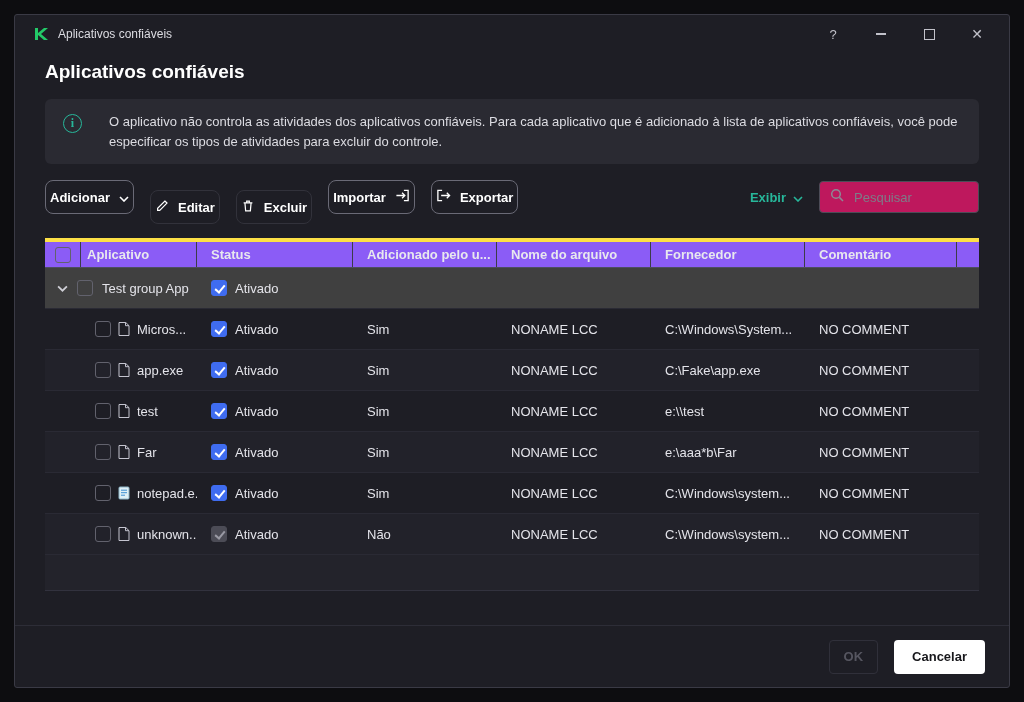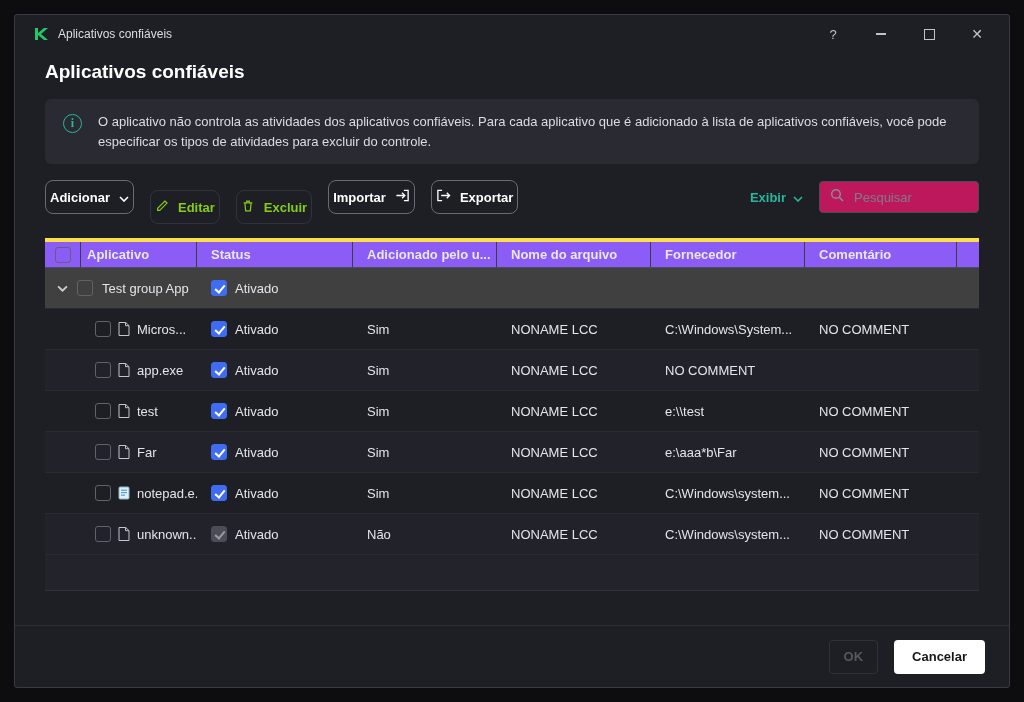--- a/index.html
+++ b/index.html
@@ -17,27 +17,27 @@
   .wc-min::after{content:"";width:10px;height:1.5px;background:#c2c2ca;}
   .wc-max::after{content:"";width:9px;height:9px;border:1.5px solid #c2c2ca;}
   .wc-close{font-size:14px;}
   
   .page-title{margin:8px 30px 0;font-size:19px;font-weight:700;color:#ffffff;}
   .banner{margin:16px 30px 0;background:#2a2a32;border-radius:6px;padding:13px 18px;
     display:flex;gap:16px;align-items:flex-start;}
   .info-ic{width:19px;height:19px;border-radius:50%;border:1.5px solid var(--accent,#27b79a);
     color:var(--accent,#27b79a);display:flex;align-items:center;justify-content:center;
     font-size:12px;font-weight:700;flex:none;margin-top:2px;font-family:"Liberation Serif",serif;}
-  .banner-text{font-size:13px;line-height:1.5;color:#dcdce2;max-width:866px;}
+  .banner-text{font-size:13px;line-height:1.5;color:#dcdce2;max-width:866px;margin-left:11px;}
   
   .toolbar{margin:16px 30px 0;display:flex;align-items:center;gap:16px;height:34px;flex:none;}
   .btn{height:34px;display:inline-flex;align-items:center;gap:9px;padding:0 4px;
     border:1px solid #6a6a76;border-radius:8px;background:transparent;color:#ffffff;
     font-size:13px;font-weight:700;font-family:inherit;cursor:pointer;white-space:nowrap;}
-  .btn.disabled{border-color:#32323b;color:#84cc16;cursor:default;margin-top:20px;}
+  .btn.disabled{border-color:#32323b;color:#ffffff;cursor:default;margin-top:20px;}
   .btn svg{flex:none;}
   .spacer{flex:1;}
   .view-link{display:inline-flex;align-items:center;gap:7px;color:var(--accent,#27b79a);
     font-size:13px;font-weight:700;cursor:pointer;}
   .search{width:160px;height:32px;background:#be185d;border:1px solid #4c4c57;border-radius:4px;
     display:flex;align-items:center;gap:8px;padding:0 10px;}
   .search input{flex:1;min-width:0;background:transparent;border:none;outline:none;
     color:#e8e8ee;font-size:13px;font-family:inherit;}
   .search input::placeholder{color:#7d7d88;}
   
@@ -236,20 +236,21 @@
             </svg>
           </span>
         <span class="txt">app.exe</span>
       </div>
       <div class="cell status-cell w2">
         <span class="cb checked st-cb"></span>
         <span class="txt">Ativado</span>
       </div>
       <div class="cell pad w3 txt">Sim</div>
       <div class="cell pad w4 txt">NONAME LCC</div>
+      <div class="cell pad w5 txt">C:\Fake\app.exe</div>
       <div class="cell pad w6 txt">NO COMMENT</div>
       <div class="cell w7"></div>
     </div>
 
     <div class="trow base">
       <div class="cell c-name">
         <span class="cb"></span>
         <span class="ficon">
             <svg width="12" height="14" viewBox="0 0 12 14">
               <path d="M1 .5h6.8L11 3.7V13.5H1z" fill="none" stroke="#c4c4cf"></path>

